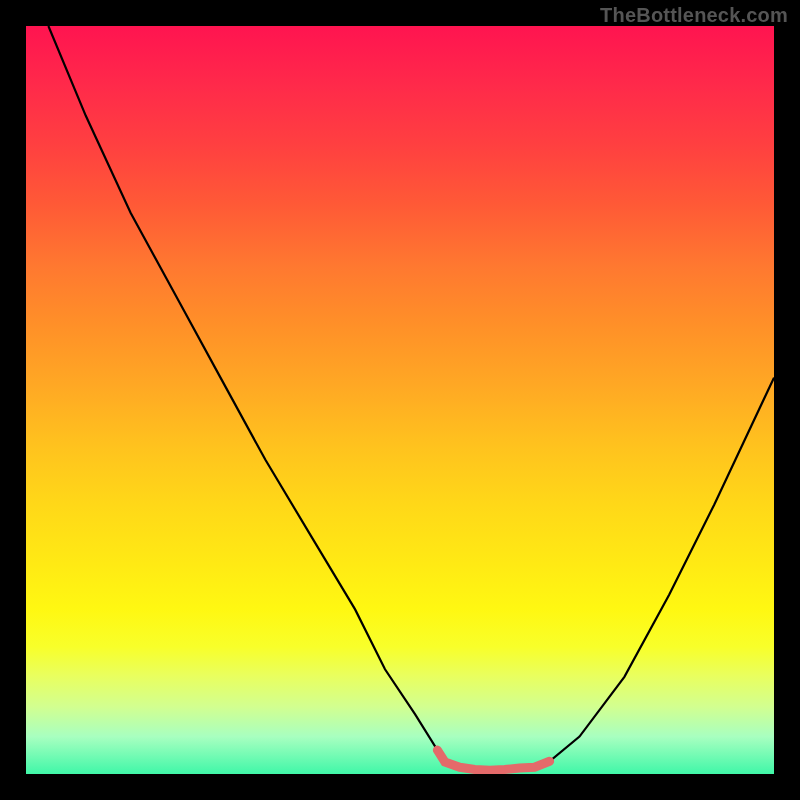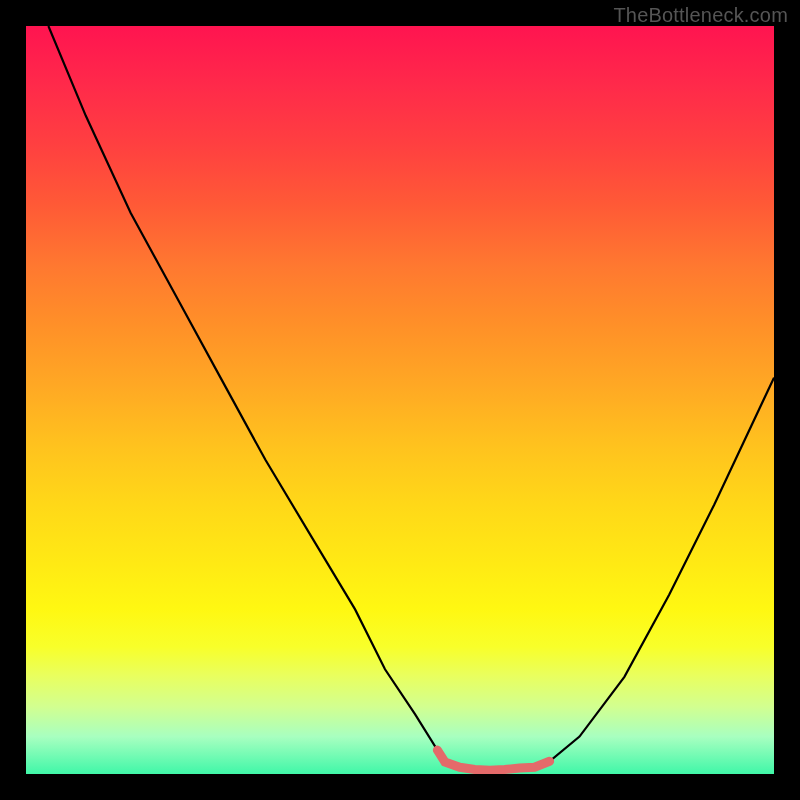--- a/index.html
+++ b/index.html
@@ -42,21 +42,21 @@
       #d2ff90 91%,
       #a8ffc0 95%,
       #40f7a8 100%);
   }
   .brand {
     position: absolute;
     top: 4px;
     right: 12px;
     color: #555;
     font-size: 20px;
-    font-weight: normal;
+    font-weight: bold;
     letter-spacing: 0.2px;
     margin-left: 20px;
   }
   svg.overlay {
     position: absolute;
     left: 0;
     top: 0;
     width: 748px;
     height: 748px;
   }

